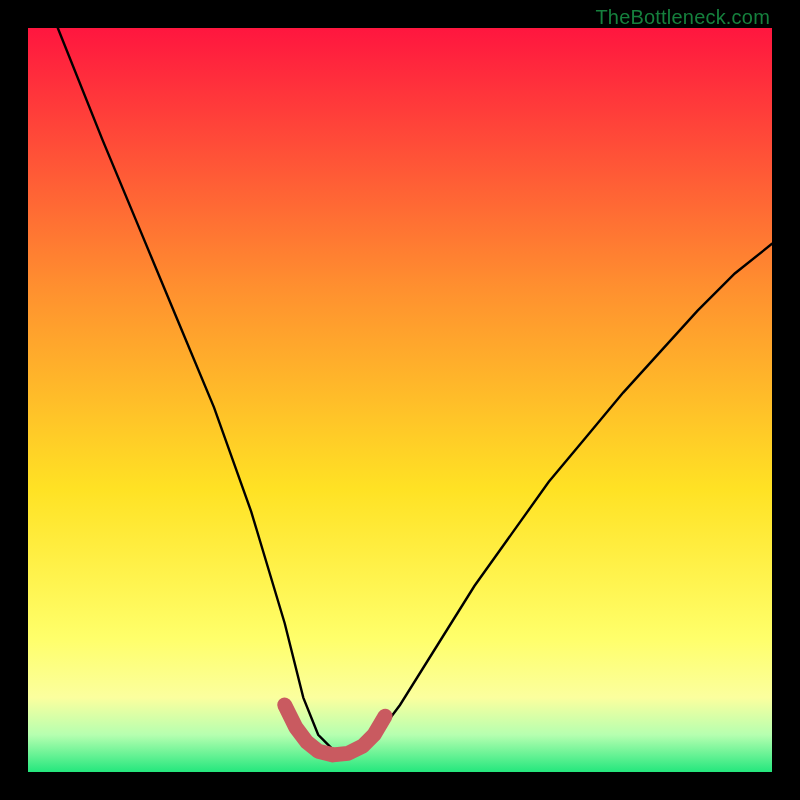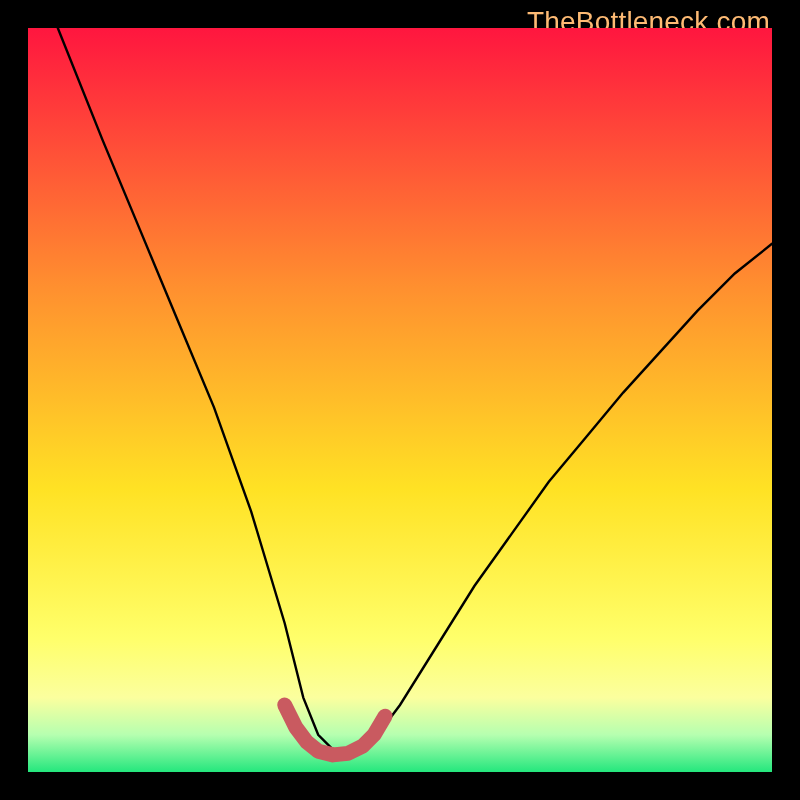--- a/index.html
+++ b/index.html
@@ -27,22 +27,22 @@
     overflow: hidden;
   }
   .gradient {
     position: absolute;
     top: 0; left: 0; right: 0; bottom: 0;
   }
   .watermark {
     position: absolute;
     top: 6px;
     right: 30px;
-    color: #fdba74;
-    font-size: 28px;
+    color: #15803d;
+    font-size: 20px;
     font-weight: 500;
     letter-spacing: 0.2px;
   }
   svg.curve {
     position: absolute;
     top: 0; left: 0;
     width: 744px;
     height: 744px;
     overflow: visible;
   }

